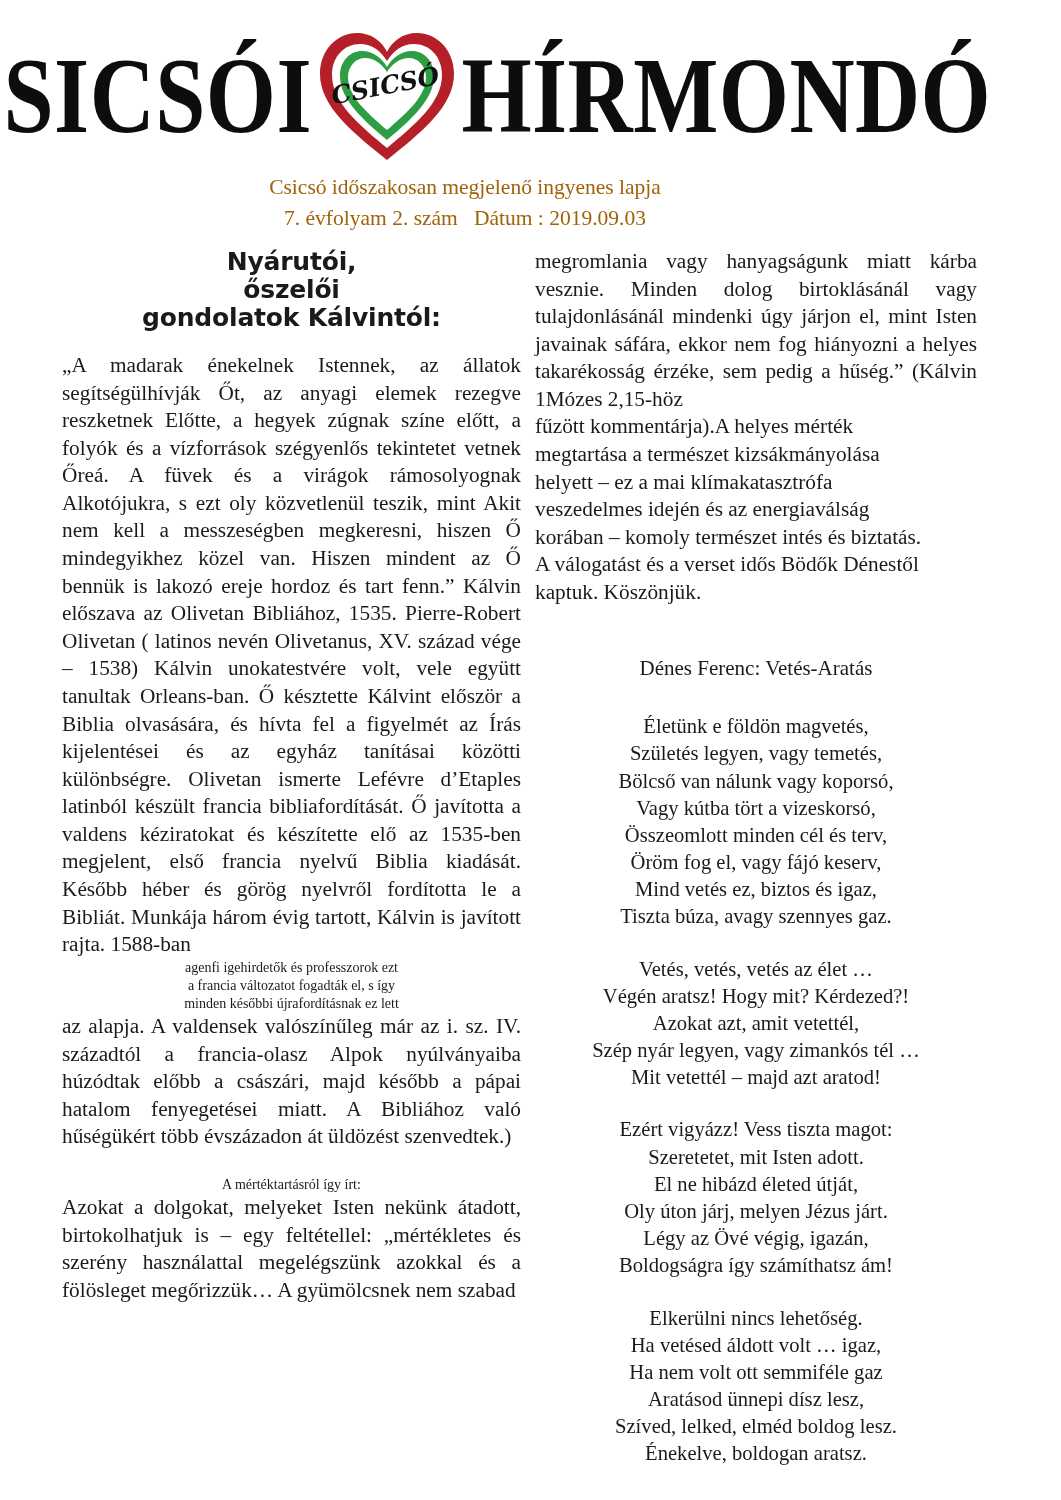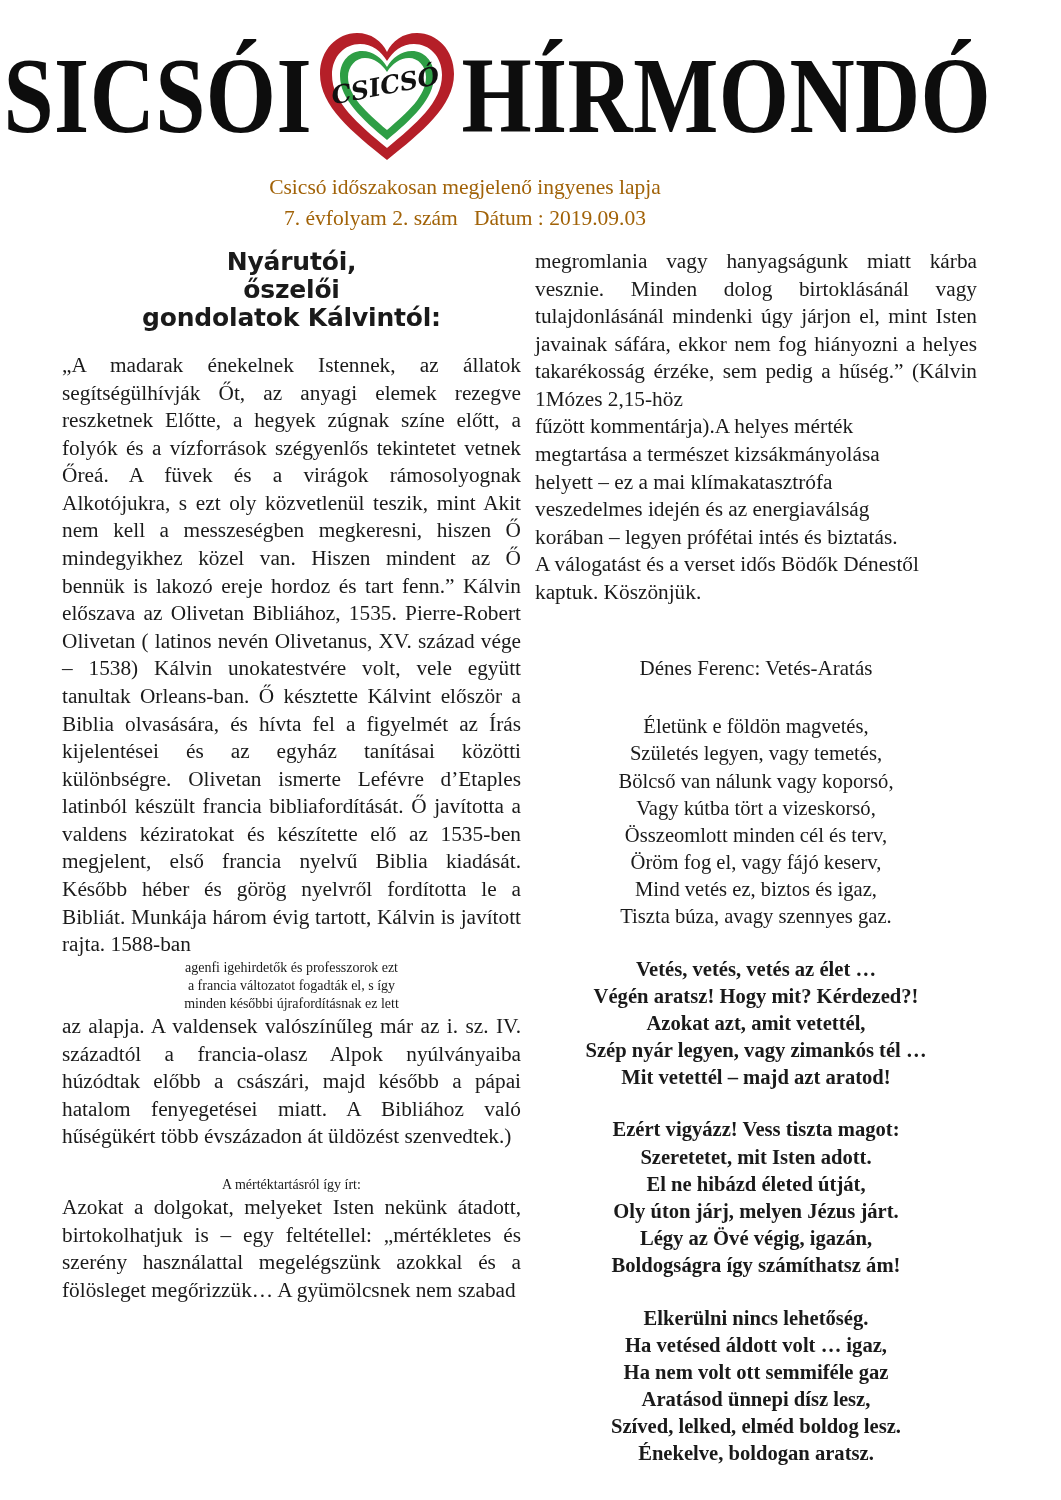--- a/index.html
+++ b/index.html
@@ -128,21 +128,21 @@
     margin-top: 48px;
     text-align: center;
     font-size: 20.6px;
     line-height: 1.32;
   }
   .poem-title {
     font-size: 21px;
     margin-bottom: 31px;
   }
   .stanza { margin: 16px; }
-  .stanza + .stanza { margin-top: 25px; font-weight: bold; }
+  .stanza + .stanza { margin-top: 25px; }
   .stanza div { white-space: nowrap; }
 </style>
 </head>
 <body>
 
 <div class="page">
 
   <div class="masthead">
     <div class="masthead-row">
       <span class="masthead-word left">CSICSÓI</span>
@@ -193,21 +193,21 @@
       <p class="body last-left">Azokat a dolgokat, melyeket Isten nekünk átadott, birtokolhatjuk is – egy feltétellel: „mértékletes és szerény használattal megelégszünk azokkal és a fölösleget megőrizzük… A gyümölcsnek nem szabad</p>
     </div>
 
     <div class="col col-right">
 
       <p class="rtext">megromlania vagy hanyagságunk miatt kárba vesznie. Minden dolog birtoklásánál vagy tulajdonlásánál mindenki úgy járjon el, mint Isten javainak sáfára, ekkor nem fog hiányozni a helyes takarékosság érzéke, sem pedig a hűség.” (Kálvin 1Mózes 2,15-höz</p>
       <p class="rtext-left">fűzött kommentárja).A helyes mérték</p>
       <p class="rtext-left">megtartása a természet kizsákmányolása</p>
       <p class="rtext-left">helyett – ez a mai klímakatasztrófa</p>
       <p class="rtext-left">veszedelmes idején és az energiaválság</p>
-      <p class="rtext-left">korában – legyen prófétai intés és biztatás.</p>
+      <p class="rtext-left">korában – komoly természet intés és biztatás.</p>
       <p class="rtext-left">A válogatást és a verset idős Bödők Dénestől</p>
       <p class="rtext-left">kaptuk. Köszönjük.</p>
 
       <div class="poem">
         <div class="poem-title">Dénes Ferenc: Vetés-Aratás</div>
         <div id="poem-stanzas">
             <div class="stanza">
               <div>Életünk e földön magvetés,</div>
               <div>Születés legyen, vagy temetés,</div>
               <div>Bölcső van nálunk vagy koporsó,</div>

